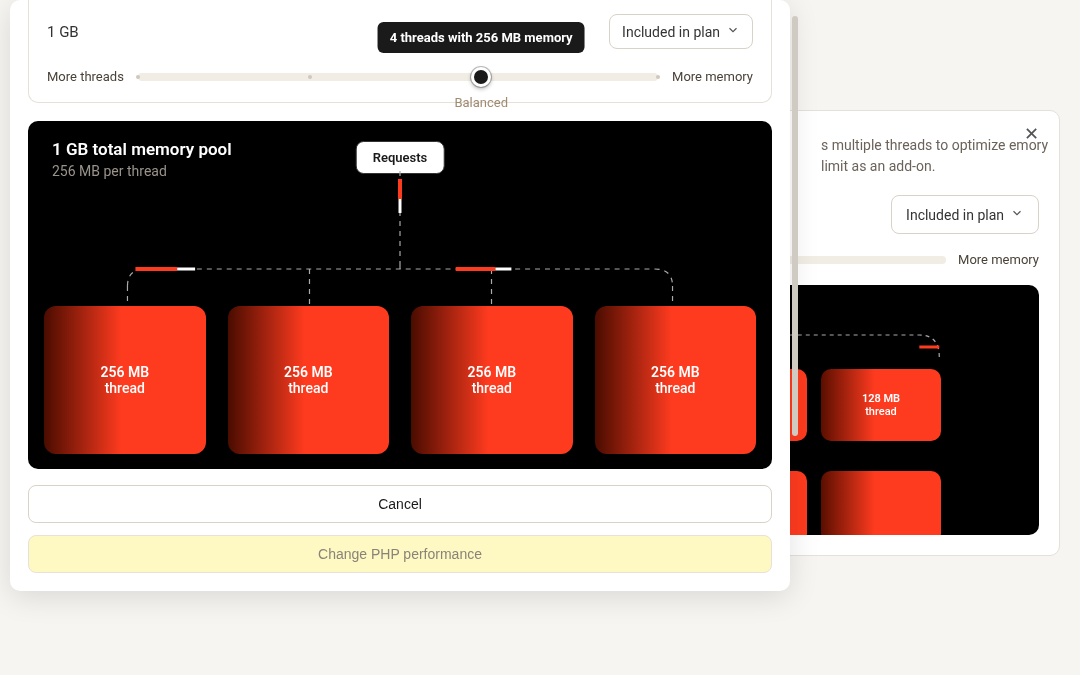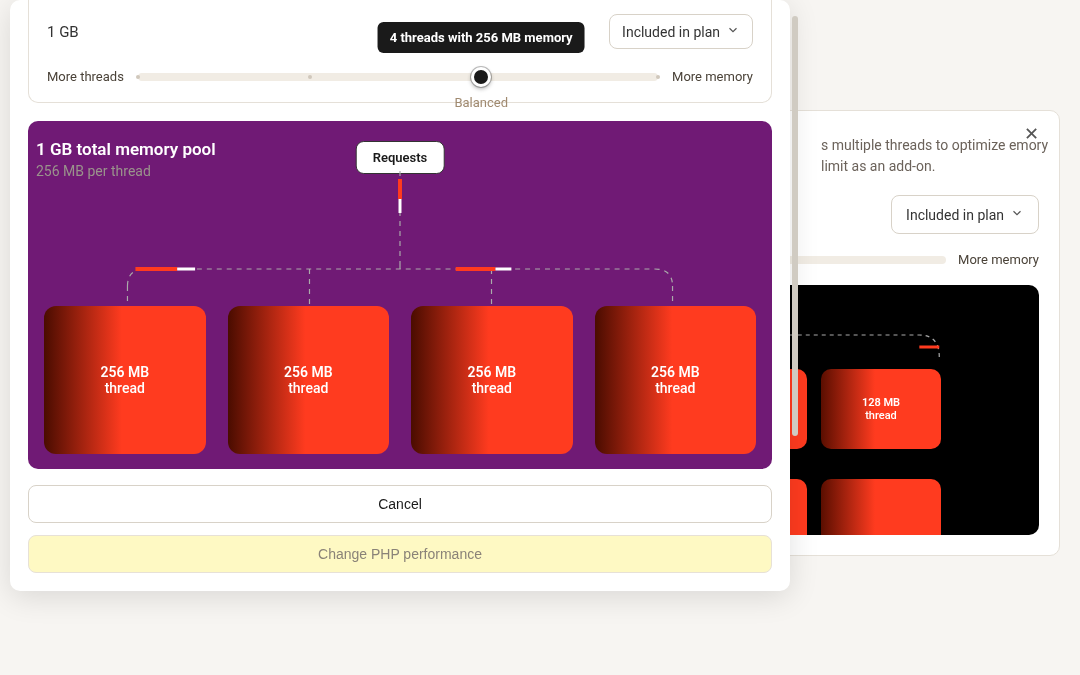--- a/index.html
+++ b/index.html
@@ -12,21 +12,21 @@
   .bg-desc { color: #6b625a; font-size: 14px; line-height: 1.5; margin-bottom: 18px; margin-top: 4px; }
   .bg-select-row { display: flex; justify-content: flex-end; margin-bottom: 18px; }
   .bg-select { border: 1px solid #d8d2c8; border-radius: 8px; padding: 10px 14px; font-size: 14px; color: #333; display: flex; align-items: center; gap: 6px; cursor: pointer; }
   .bg-slider-row { display: flex; align-items: center; gap: 12px; margin-bottom: 18px; }
   .bg-slider-track { flex: 1; height: 8px; background: #f1ece4; border-radius: 4px; position: relative; }
   .bg-slider-label { font-size: 13px; color: #4a4238; white-space: nowrap; }
   .bg-viz { background: #000; border-radius: 10px; padding: 14px 14px 0 14px; position: relative; height: 250px; overflow: hidden; }
   .bg-thread-row { display: flex; gap: 14px; justify-content: center; }
   .bg-thread-row.row1 { margin-top: 70px; }
   .bg-thread-row.row2 { margin-top: 30px; }
-  .bg-thread { width: 120px; height: 80px; border-radius: 10px; background: linear-gradient(90deg, #5a0e00 0%, #ff3b1f 45%, #ff3b1f 100%); display: flex; flex-direction: column; align-items: center; justify-content: center; color: #fff; font-size: 11px; font-weight: 600; text-align: center; }
+  .bg-thread { width: 120px; height: 72px; border-radius: 10px; background: linear-gradient(90deg, #5a0e00 0%, #ff3b1f 45%, #ff3b1f 100%); display: flex; flex-direction: column; align-items: center; justify-content: center; color: #fff; font-size: 11px; font-weight: 600; text-align: center; }
   .bg-thread .line2 { font-weight: 500; }
 
   
   .bg-svg { position: absolute; left: 0; top: 0; width: 100%; height: 250px; pointer-events: none; }
 
   
   .modal { position: absolute; left: 10px; top: 0; width: 780px; background: #fff; border-radius: 10px; box-shadow: 0 6px 30px rgba(0,0,0,0.12); }
   .modal-inner { padding: 0 0 0 0; }
   .modal-top-box { margin: 0 18px; border: 1px solid #e5e0d8; border-radius: 10px; padding: 14px 18px 18px 18px; border-top: none; border-top-left-radius: 0; border-top-right-radius: 0; }
   .row-top { display: flex; justify-content: space-between; align-items: center; margin-bottom: 20px; }
@@ -34,21 +34,21 @@
   .select-pill { border: 1px solid #d8d2c8; border-radius: 8px; padding: 8px 12px; font-size: 14px; color: #333; display: flex; align-items: center; gap: 6px; cursor: pointer; background: #fff; }
   .select-pill svg { width: 14px; height: 14px; }
   .slider-row { display: flex; align-items: center; gap: 14px; position: relative; }
   .slider-label { font-size: 13px; color: #4a4238; white-space: nowrap; }
   .slider-track { flex: 1; height: 8px; background: #f1ece4; border-radius: 4px; position: relative; }
   .slider-tick { position: absolute; top: 50%; width: 4px; height: 4px; background: #d0c8bc; border-radius: 50%; transform: translate(-50%, -50%); }
   .slider-thumb { position: absolute; top: 50%; left: 66%; transform: translate(-50%, -50%); width: 20px; height: 20px; border-radius: 50%; background: #1a1a1a; border: 3px solid #fff; box-shadow: 0 0 0 1px rgba(0,0,0,0.25), 0 2px 4px rgba(0,0,0,0.3); cursor: grab; }
   .tooltip { position: absolute; bottom: 28px; left: 66%; transform: translateX(-50%); background: #1a1a1a; color: #fff; font-size: 13px; padding: 8px 12px; border-radius: 6px; white-space: nowrap; font-weight: bold; }
   .balanced { position: absolute; top: 22px; left: 66%; transform: translateX(-50%); font-size: 13px; color: #a08a70; }
 
-  .viz { margin: 18px 18px 0 18px; background: #701a75; border-radius: 10px; padding: 18px 16px 12px 8px; position: relative; height: 348px; overflow: hidden; }
+  .viz { margin: 18px 18px 0 18px; background: #000000; border-radius: 10px; padding: 18px 16px 12px 24px; position: relative; height: 348px; overflow: hidden; }
   .viz-title { color: #fff; font-size: 17px; font-weight: 600; }
   .viz-sub { color: #9a938c; font-size: 14px; margin-top: 4px; }
   .requests-pill { position: absolute; left: 50%; top: 20px; transform: translateX(-50%); background: #fff; color: #1a1a1a; font-size: 13px; font-weight: 600; padding: 8px 16px; border-radius: 8px; border: 1px solid #333; }
   .viz-svg { position: absolute; left: 0; top: 0; width: 100%; height: 100%; pointer-events: none; }
   .thread-row { position: absolute; left: 0; right: 0; top: 185px; display: flex; gap: 22px; justify-content: center; padding: 0 16px; }
   .thread { flex: 1; max-width: 168px; height: 148px; border-radius: 12px; background: linear-gradient(90deg, #4a0c00 0%, #ff3b1f 48%, #ff3b1f 100%); display: flex; flex-direction: column; align-items: center; justify-content: center; color: #fff; font-size: 14px; font-weight: 600; text-align: center; }
   .thread .l2 { font-weight: 500; }
 
   .modal-footer { display: flex; justify-content: flex-end; gap: 12px; padding: 16px 18px 18px 18px; flex-direction: column; }
   .btn { border-radius: 8px; padding: 10px 18px; font-size: 14px; cursor: pointer; }

